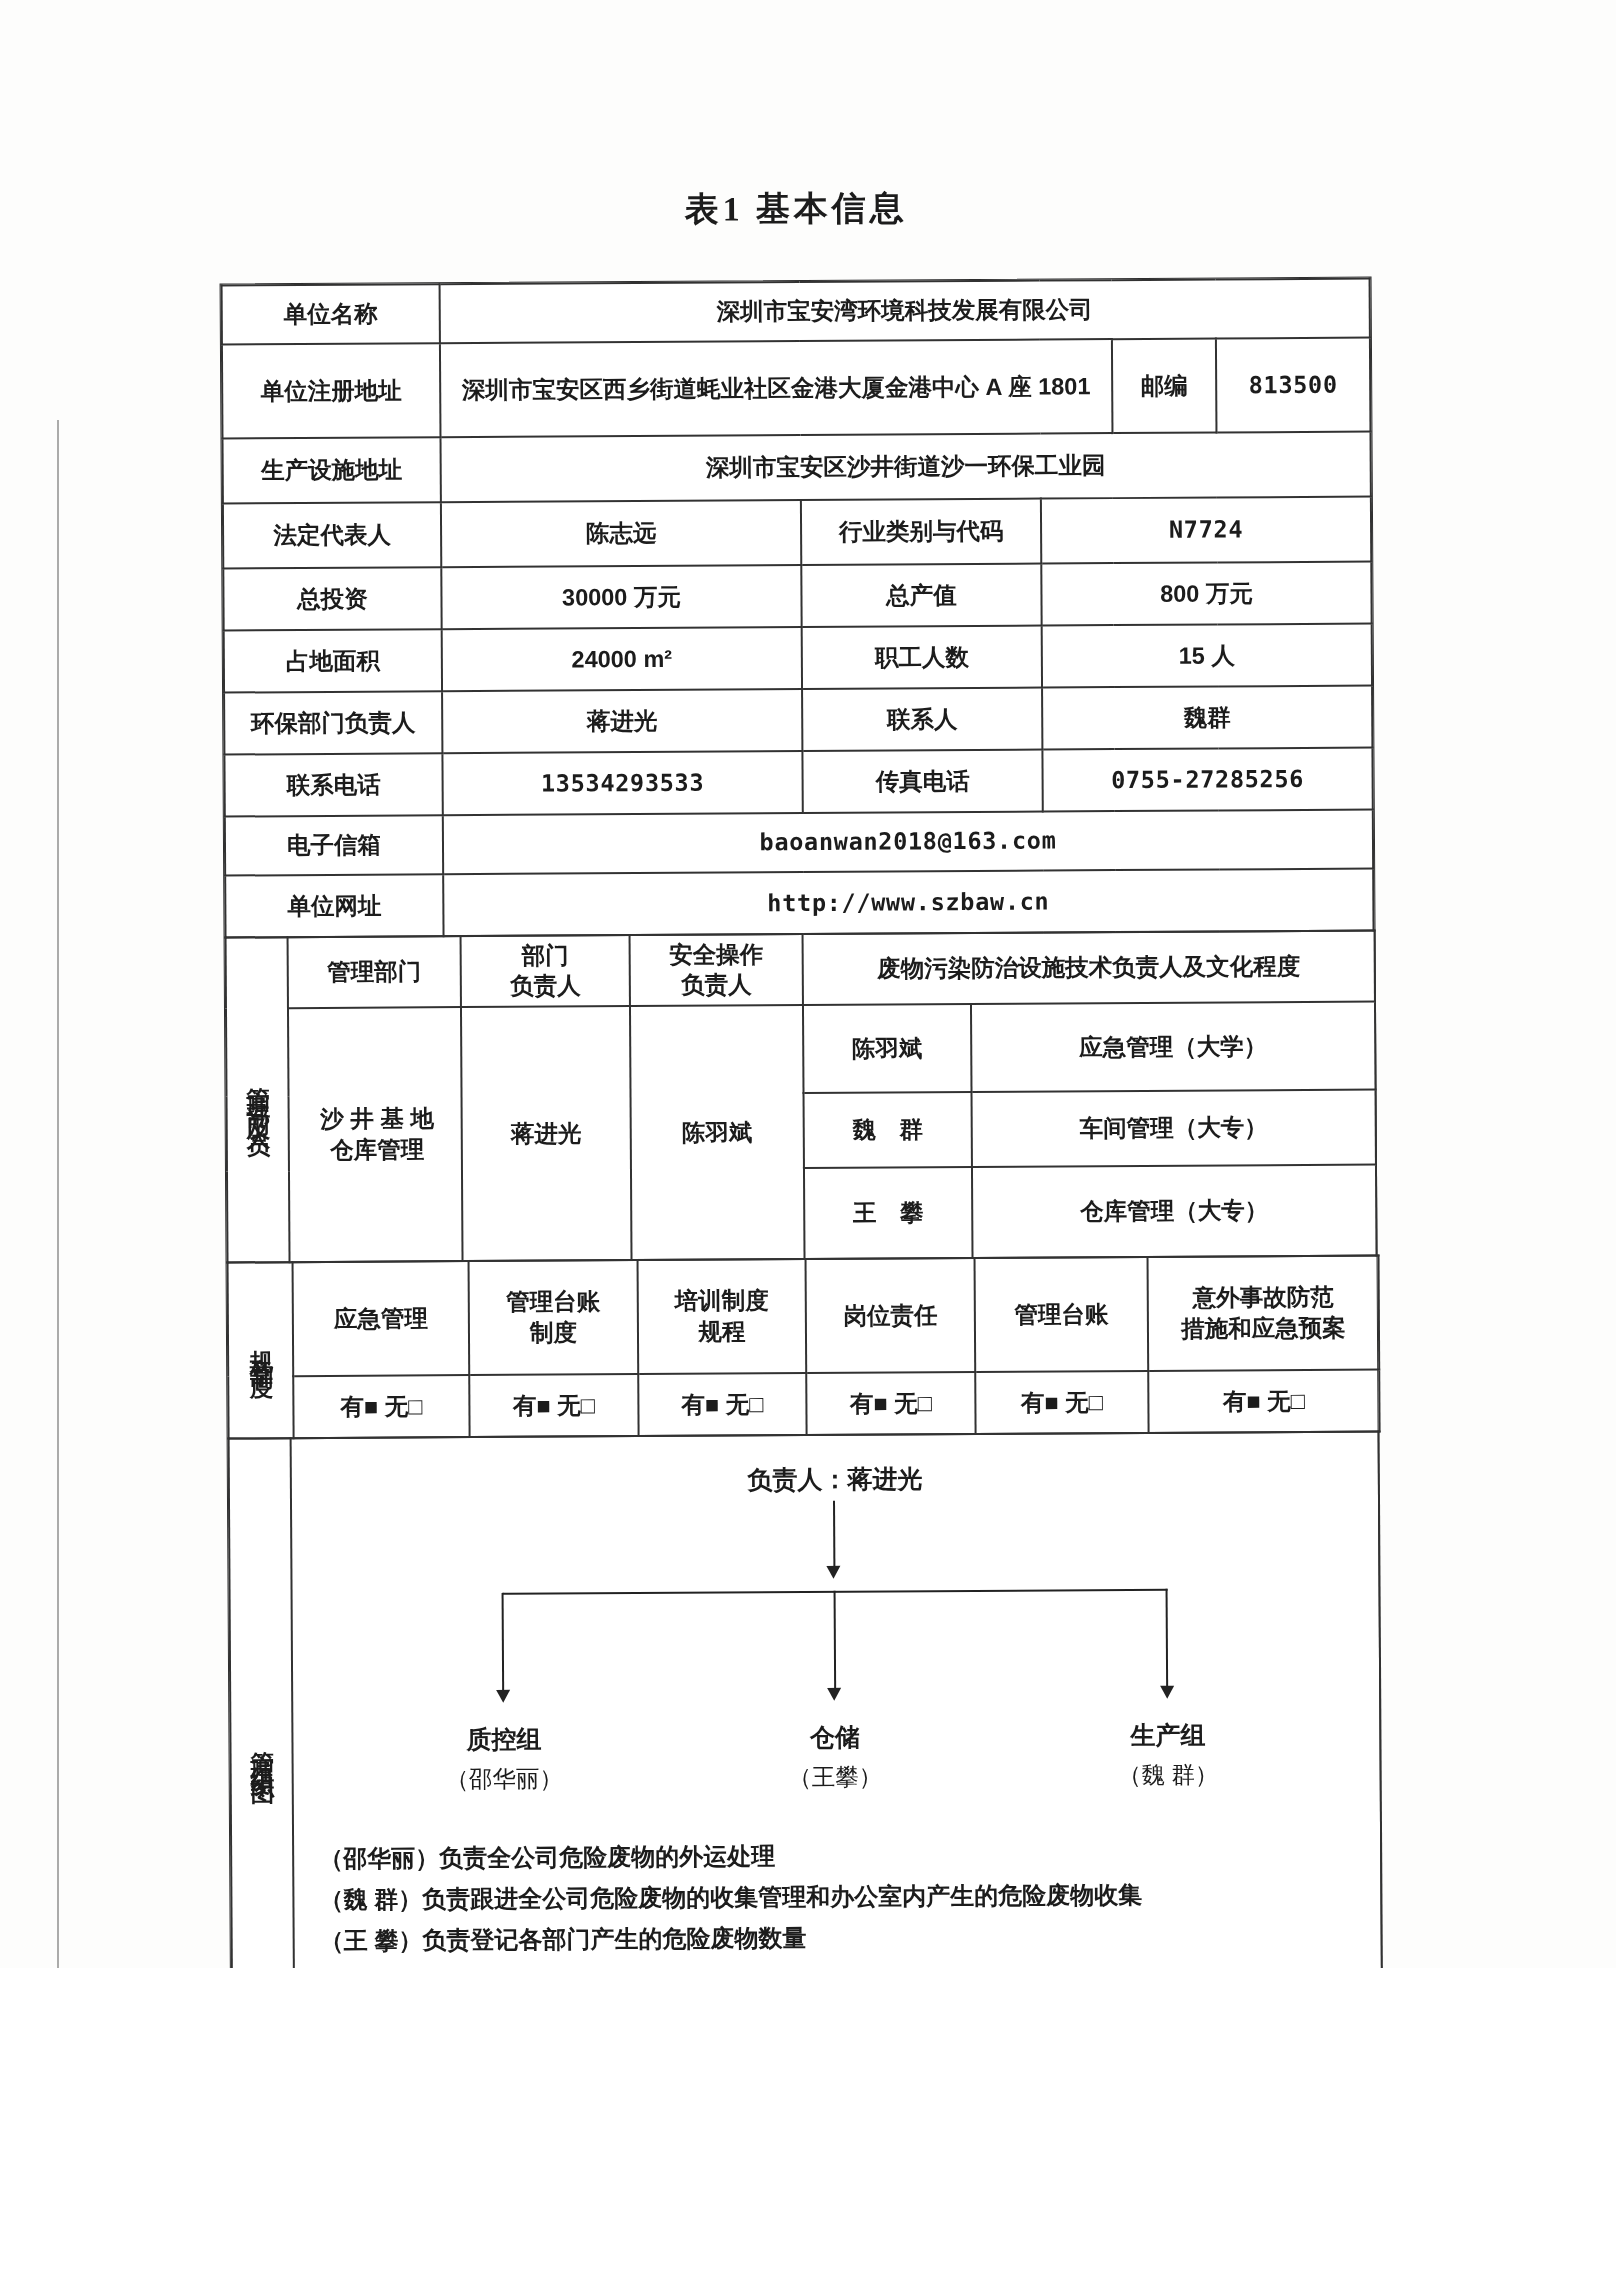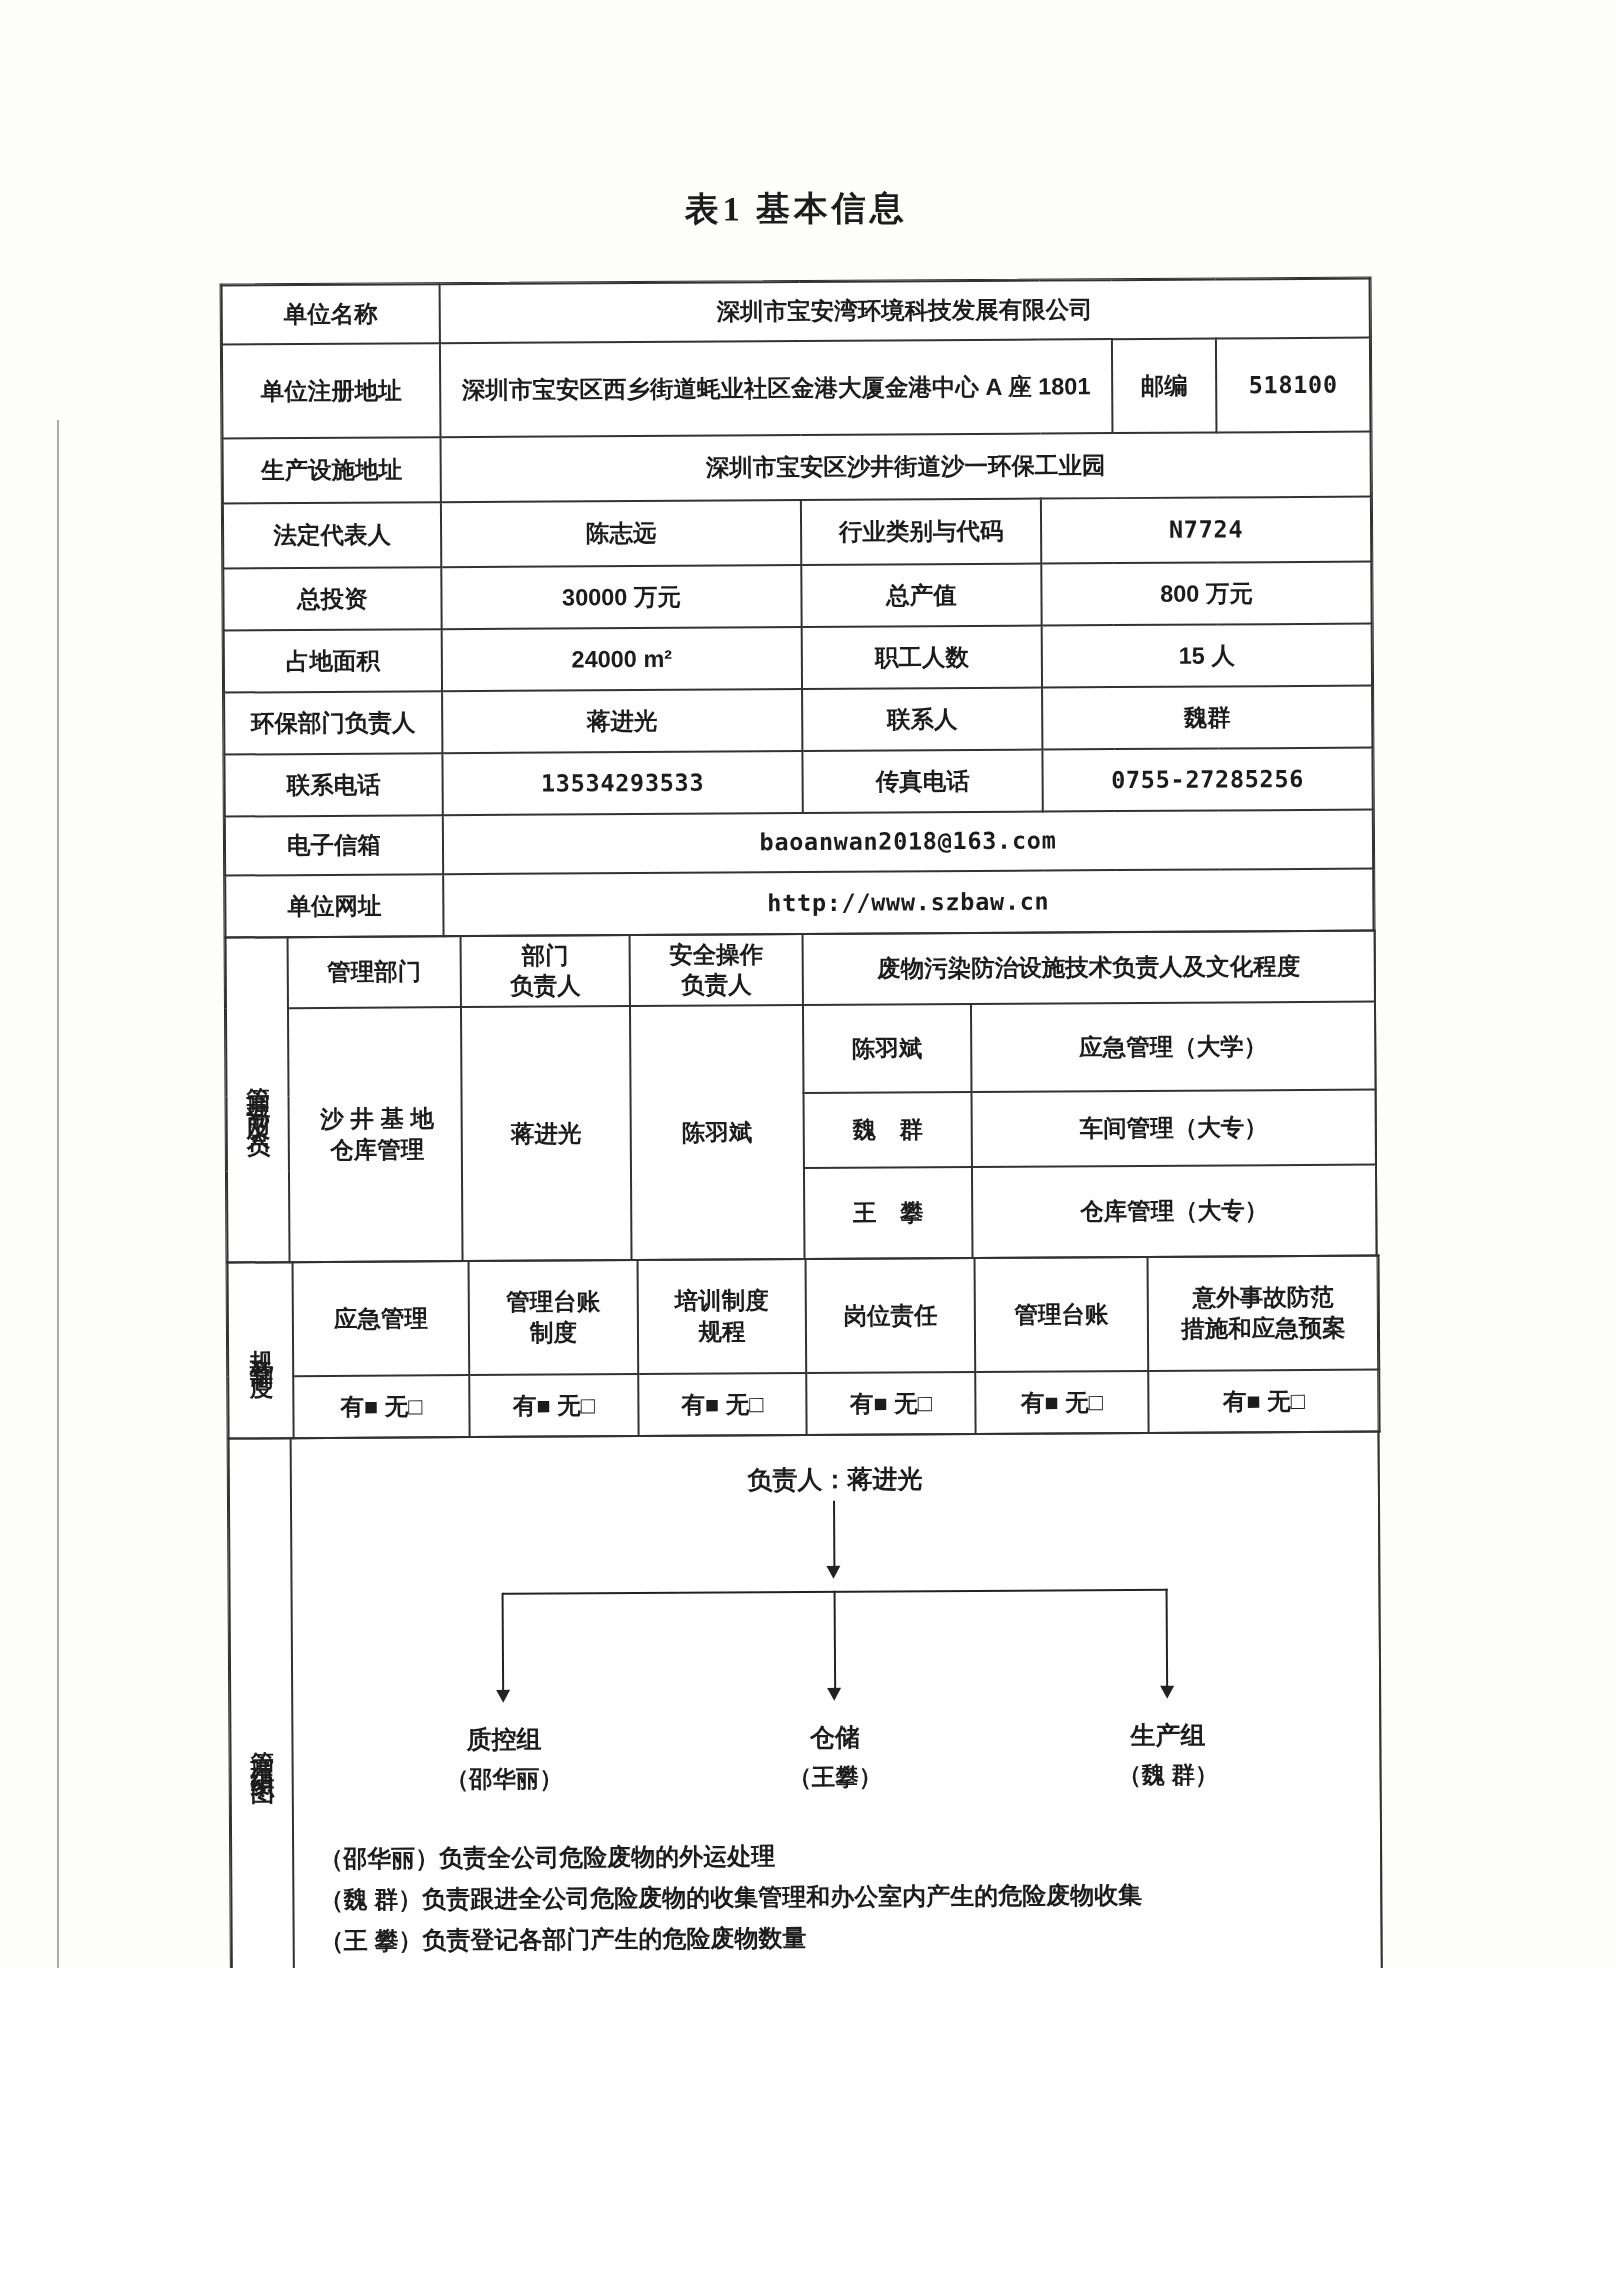--- a/index.html
+++ b/index.html
@@ -29,21 +29,21 @@
   tr.h90{height:59px} tr.h95{height:62px} tr.h100{height:65px} tr.h105{height:68px}
   tr.h115{height:75px} tr.h135{height:88px} tr.h140{height:91px} tr.h145{height:94px}
   tr.h175{height:114px} tr.h975{height:635px}
   
   .org-cell { position:relative; padding:0; height:635px; }
   .org-leader { position:absolute; top:27px; left:0; width:100%; text-align:center; font-size:25px; font-weight:600; }
   .oline { position:absolute; background:#222; }
   .ah { position:absolute; width:0; height:0; border-left:7.2px solid transparent; border-right:7.2px solid transparent; border-top:13px solid #222; }
   .org-group { position:absolute; top:285px; width:209px; text-align:center; }
   .g-title { font-size:25px; font-weight:600; }
-  .g-person { font-size:23.5px; font-weight:700; margin-top:9px; }
+  .g-person { font-size:23.5px; font-weight:400; margin-top:9px; }
   .org-notes { position:absolute; top:399px; left:25px; width:1036px; text-align:left; font-size:24px; font-weight:600; line-height:1.72; }
   .page-number { position:absolute; top:2130px; left:1232px; width:209px; text-align:center; font-family:"Liberation Serif", serif; font-size:26px; font-weight:400; letter-spacing:2.6px; }
   .scan-artifact { position:absolute; left:57px; top:420px; width:2px; height:1772px; background:rgba(70,70,70,0.45); }
 </style>
 </head>
 <body>
 
 <div class="page">
   <div class="scan-artifact"></div>
   <div class="sheet">
@@ -63,21 +63,21 @@
         </colgroup>
         <tbody>
             <tr class="h90">
           <td>单位名称</td>
           <td colspan="5" class="al">深圳市宝安湾环境科技发展有限公司</td>
         </tr>
         <tr class="h145">
           <td>单位注册地址</td>
           <td colspan="3" class="al">深圳市宝安区西乡街道蚝业社区金港大厦金港中心 A 座 1801</td>
           <td>邮编</td>
-          <td class="mono">518100</td>
+          <td class="mono">813500</td>
         </tr>
         <tr class="h100">
           <td>生产设施地址</td>
           <td colspan="5" class="al">深圳市宝安区沙井街道沙一环保工业园</td>
         </tr>
         <tr class="h100">
           <td>法定代表人</td>
           <td>陈志远</td>
           <td>行业类别与代码</td>
           <td colspan="3" class="mono">N7724</td>

